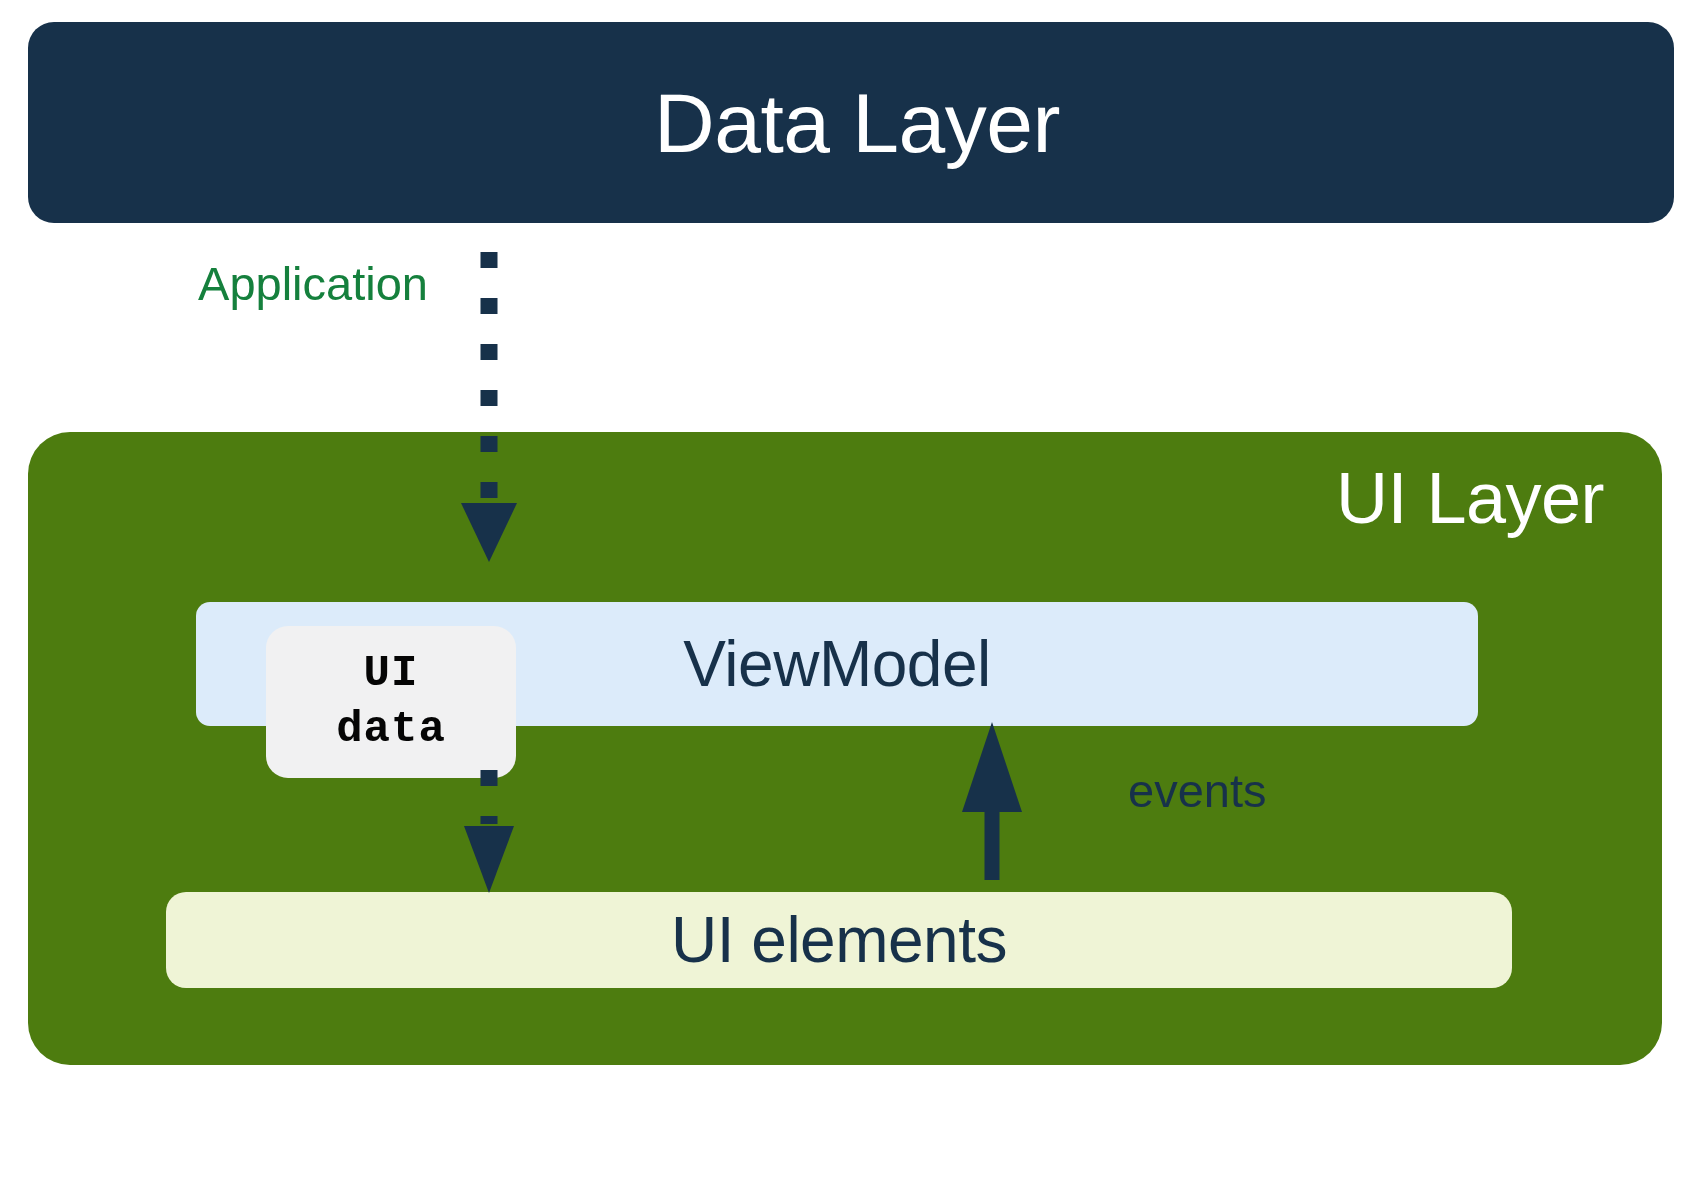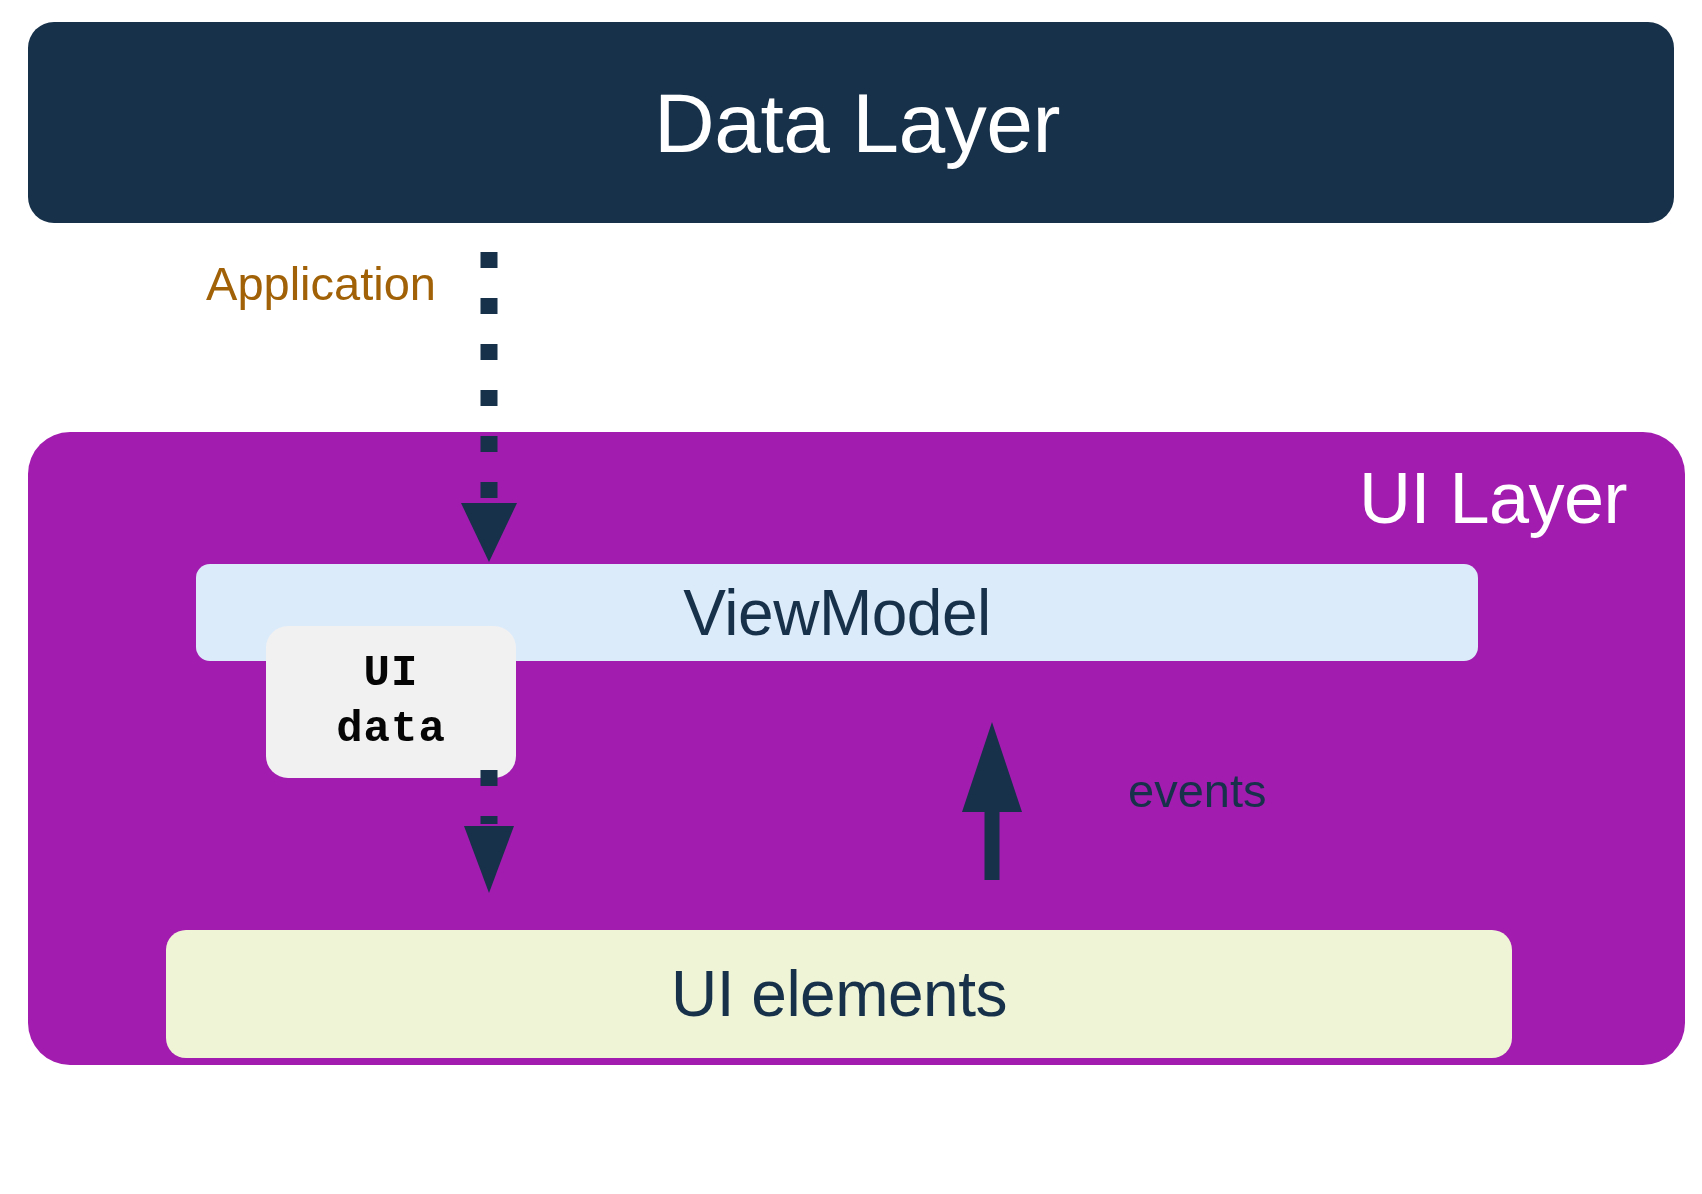--- a/index.html
+++ b/index.html
@@ -14,30 +14,30 @@
     background:#17314A;border-radius:26px;
     display:flex;align-items:center;justify-content:center;padding-left:12px;
   }
   .data-layer-title{
     color:#ffffff;font-size:84px;font-weight:400;letter-spacing:-0.5px;line-height:1;
   }
 
   
   .ui-layer{
     position:absolute;left:28px;top:432px;width:1634px;height:633px;
-    background:#a21caf;border-radius:42px;padding-left:23px;
+    background:#4d7c0f;border-radius:42px;
   }
   .ui-layer-title{
     position:absolute;right:58px;top:30px;
     color:#ffffff;font-size:72px;font-weight:400;line-height:1;letter-spacing:-0.5px;
   }
 
   
   .viewmodel-box{
-    position:absolute;left:196px;top:564px;width:1282px;height:97px;
+    position:absolute;left:196px;top:602px;width:1282px;height:124px;
     background:#DCEBFA;border-radius:14px;
     display:flex;align-items:center;justify-content:center;
   }
   .viewmodel-label{
     color:#17314A;font-size:64px;font-weight:400;line-height:1;letter-spacing:-0.5px;
   }
 
   
   .ui-state-chip{
     position:absolute;left:266px;top:626px;width:250px;height:152px;
@@ -45,32 +45,32 @@
     display:flex;flex-direction:column;align-items:center;justify-content:center;
     gap:2px;
   }
   .ui-state-line{
     color:#050505;font-family:"Liberation Mono","DejaVu Sans Mono",monospace;
     font-size:44px;font-weight:700;line-height:1.22;letter-spacing:1px;
   }
 
   
   .ui-elements-box{
-    position:absolute;left:166px;top:892px;width:1346px;height:128px;
+    position:absolute;left:166px;top:892px;width:1346px;height:96px;
     background:#EFF4D6;border-radius:20px;
-    display:flex;align-items:center;justify-content:center;margin-top:38px;
+    display:flex;align-items:center;justify-content:center;
   }
   .ui-elements-label{
     color:#17314A;font-size:64px;font-weight:400;line-height:1;letter-spacing:-0.5px;
   }
 
   
   .app-data-label{
-    position:absolute;left:168px;top:254px;width:306px;
-    text-align:center;color:#a16207;font-size:47px;line-height:1.28;
+    position:absolute;left:160px;top:254px;width:306px;
+    text-align:center;color:#15803d;font-size:47px;line-height:1.28;
   }
 
   
   .events-label{
     position:absolute;left:1128px;top:767px;
     color:#17314A;font-size:47px;line-height:1;
   }
 
   
   .flow-svg{position:absolute;left:0;top:0;width:1702px;height:1194px;

